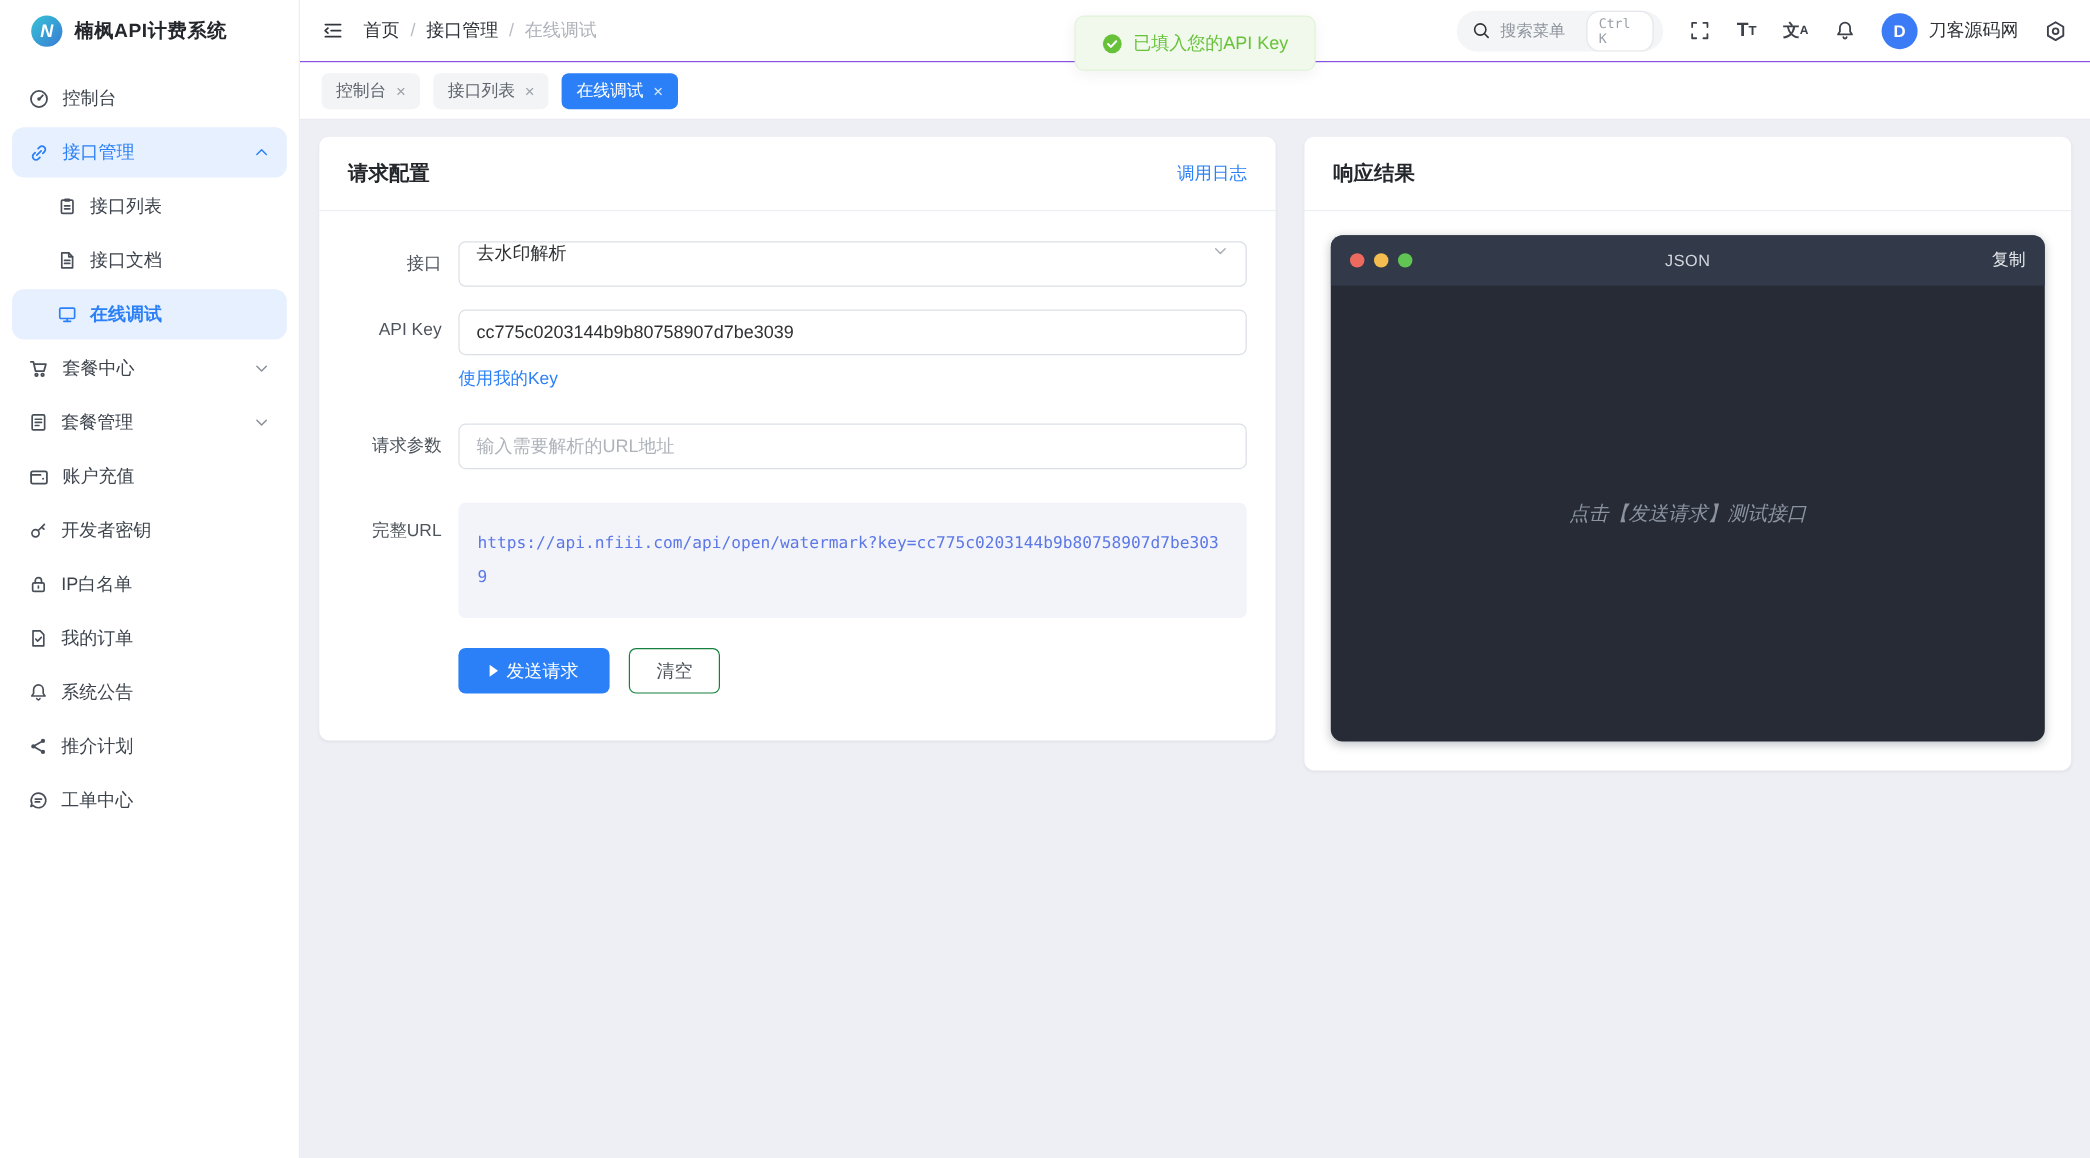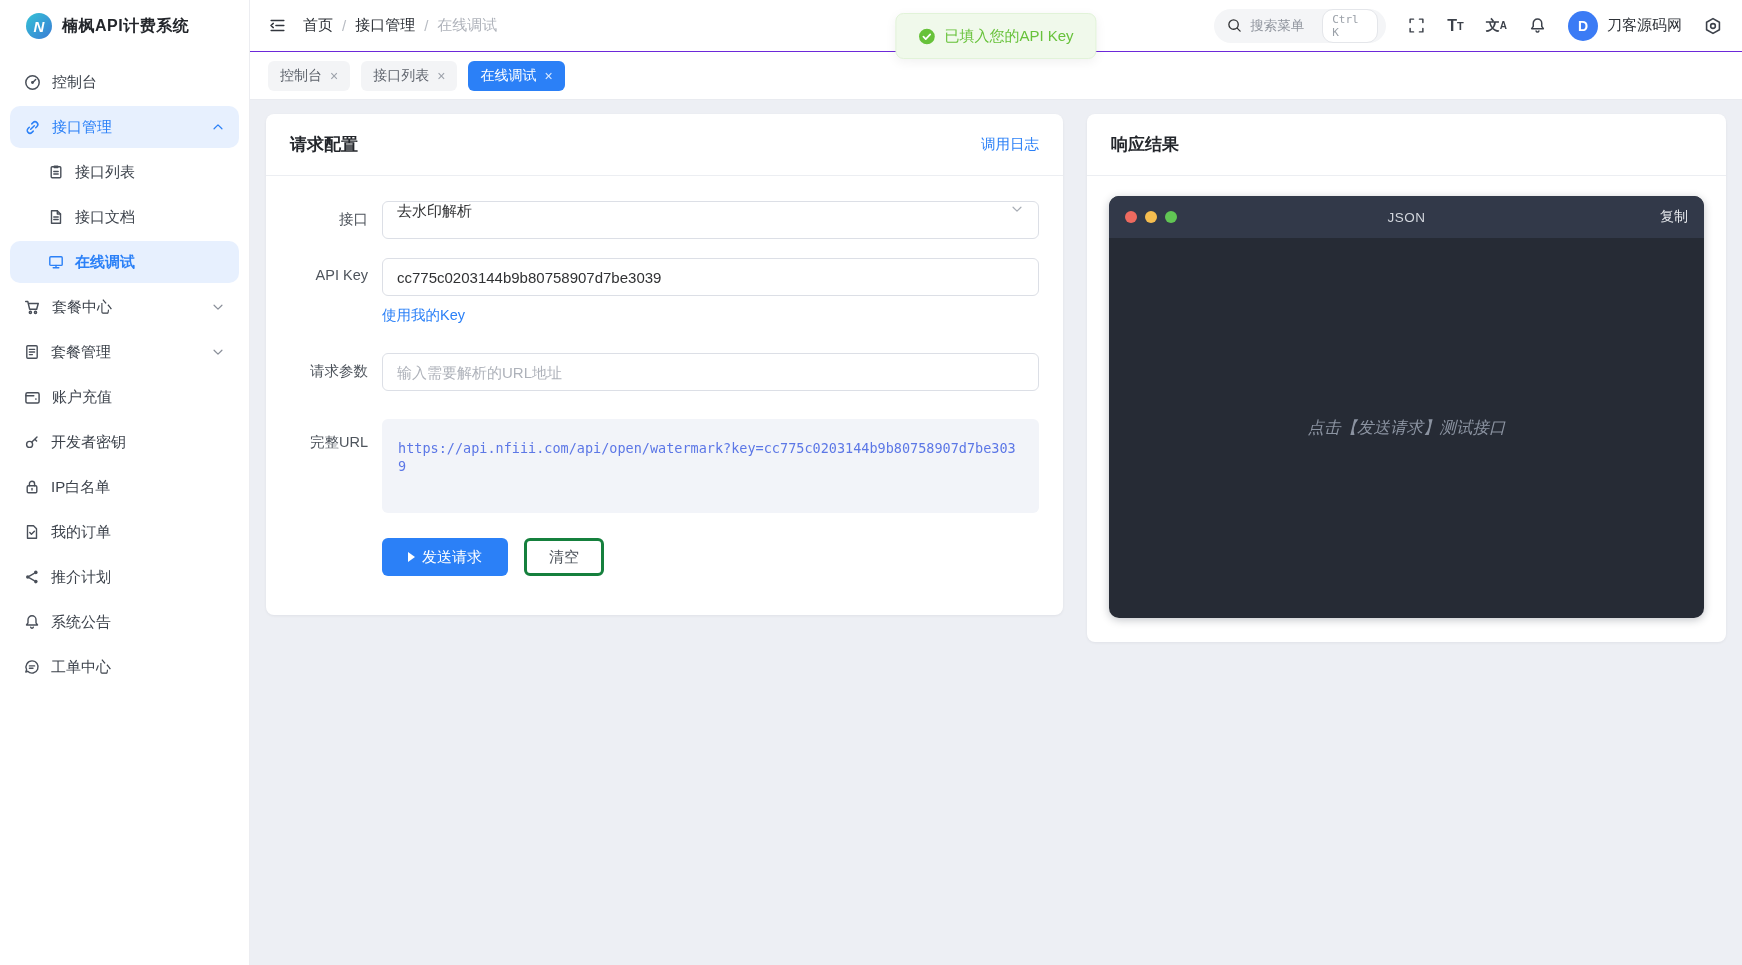--- a/index.html
+++ b/index.html
@@ -86,27 +86,27 @@
   .flabel { width:92px; flex-shrink:0; text-align:right; padding:9px 14px 0 0; color:#4e545c; font-size:14.5px; }
   .fctrl { flex:1; min-width:0; }
   .sel-box, .txt-input { width:100%; height:38px; border:1px solid #dcdfe6; border-radius:6px;
     padding:0 14px; font-size:15px; color:#303133; background:#fff; font-family:inherit; outline:none; }
   .sel-box { display:flex; justify-content:space-between; cursor:pointer; }
   .sel-box .chev { color:#a8adb5; }
   .txt-input::placeholder { color:#aeb2ba; }
   .sub-link { margin-top:10px; display:inline-block; }
   .hint { margin-top:9px; color:#8f959e; font-size:13.5px; }
   .url-box { background:#f2f4f9; border-radius:6px; padding:20px 16px; font-family:"DejaVu Sans Mono",monospace;
-    font-size:13.5px; color:#5c77e6; line-height:18px; word-break:break-all; min-height:94px; }
+    font-size:13.5px; color:#5c77e6; line-height:28px; word-break:break-all; min-height:94px; }
   .btn-row { display:flex; gap:16px; margin-top:25px; }
   .btn-primary { height:38px; background:#2b80f7; color:#fff; border:none; border-radius:6px;
     font-size:15px; padding:0 26px; display:flex; align-items:center; gap:7px; cursor:pointer; font-family:inherit; }
   .play-tri { width:0; height:0; border-left:7px solid #fff; border-top:5px solid transparent;
     border-bottom:5px solid transparent; }
-  .btn-plain { height:38px; background:#fff; color:#4e545c; border:3px solid #15803d; border-radius:6px;
+  .btn-plain { height:38px; background:#fff; color:#4e545c; border:1px solid #15803d; border-radius:6px;
     font-size:15px; padding:0 22px; cursor:pointer; font-family:inherit; }
 
   .res-card { flex:1; }
   .res-body { padding:20px 22px 24px; }
   .terminal { border-radius:10px; overflow:hidden; background:#262b35; box-shadow:0 2px 8px rgba(16,24,40,0.25); }
   .term-head { height:42px; background:#323949; display:flex; align-items:center; padding:0 16px; }
   .dots { display:flex; gap:8px; width:120px; }
   .dot { width:12px; height:12px; border-radius:50%; }
   .dot.r { background:#ee6a5f; } .dot.y { background:#f5bd4f; } .dot.g { background:#61c554; }
   .term-format { flex:1; text-align:center; color:#d2d6dd; font-size:13.5px; letter-spacing:0.5px; }
@@ -252,37 +252,37 @@
             <path d="M3.5 1.8h6l3 3v9.4h-9z"></path>
             <path d="M5.8 8.6l1.6 1.6 3-3"></path>
           </svg>
       </span>
       <span class="s-label">我的订单</span>
     </div>
 
     <div class="s-item">
       <span class="s-ico">
         <svg class="ico" width="16" height="16" viewBox="0 0 16 16">
+            <path d="M8 1.8a4 4 0 00-4 4v3L2.5 11h11L12 8.8v-3a4 4 0 00-4-4z"></path>
+            <path d="M6.7 13.2a1.35 1.35 0 002.6 0"></path>
+          </svg>
+      </span>
+      <span class="s-label">系统公告</span>
+    </div>
+
+    <div class="s-item">
+      <span class="s-ico">
+        <svg class="ico" width="16" height="16" viewBox="0 0 16 16">
             <circle cx="3.8" cy="8" r="1.8" fill="currentColor" stroke="none"></circle>
             <circle cx="11.8" cy="3.4" r="1.8" fill="currentColor" stroke="none"></circle>
             <circle cx="11.8" cy="12.6" r="1.8" fill="currentColor" stroke="none"></circle>
             <path d="M5.4 7.1l4.8-2.8M5.4 8.9l4.8 2.8"></path>
           </svg>
       </span>
       <span class="s-label">推介计划</span>
-    </div>
-
-    <div class="s-item">
-      <span class="s-ico">
-        <svg class="ico" width="16" height="16" viewBox="0 0 16 16">
-            <path d="M8 1.8a4 4 0 00-4 4v3L2.5 11h11L12 8.8v-3a4 4 0 00-4-4z"></path>
-            <path d="M6.7 13.2a1.35 1.35 0 002.6 0"></path>
-          </svg>
-      </span>
-      <span class="s-label">系统公告</span>
     </div>
 
     <div class="s-item">
       <span class="s-ico">
         <svg class="ico" width="16" height="16" viewBox="0 0 16 16">
             <path d="M8 1.9a6.1 6.1 0 11-4.3 10.4L1.8 13l.8-2.3A6.1 6.1 0 018 1.9z"></path>
             <path d="M5.4 6.9h5.2M5.4 9.3h3.6"></path>
           </svg>
       </span>
       <span class="s-label">工单中心</span>

